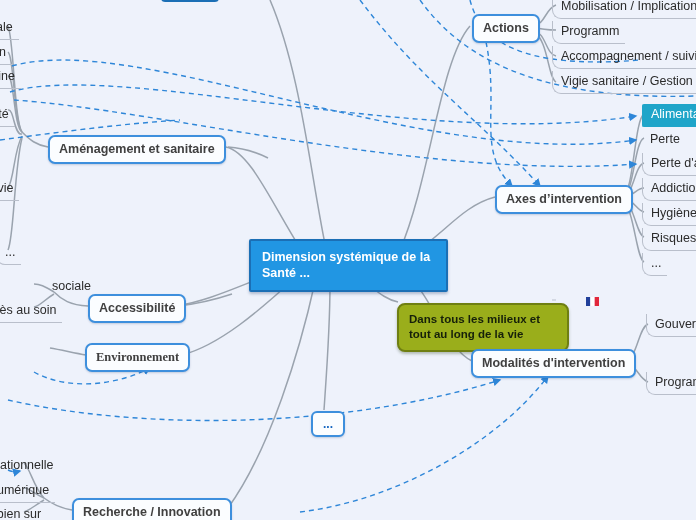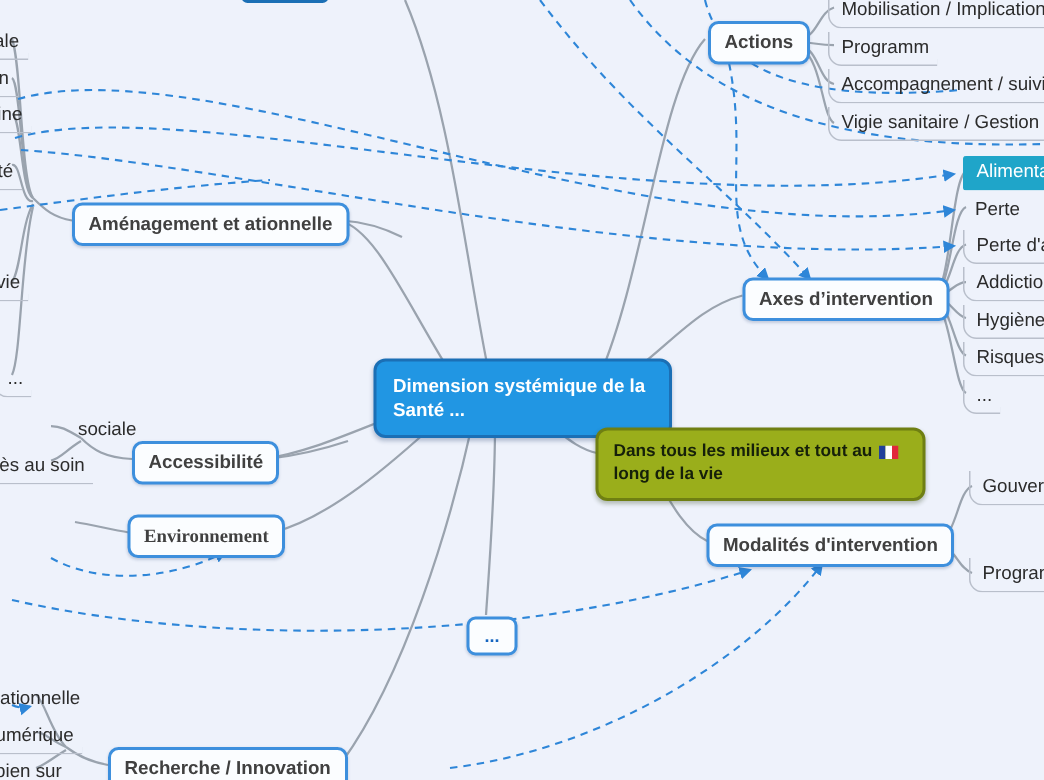--- a/index.html
+++ b/index.html
@@ -31,21 +31,21 @@
     font-size:12.5px;
     padding:5px 9px 6px 9px;
     line-height:14px;
     box-shadow:0 1px 2px rgba(40,70,120,.22);
   }
 
   
   .n-root{
     background:#2196e3;
     border:2px solid #1b6fb5;
-    border-radius:8px;
+    border-radius:2px;
     color:#ffffff;
     font-weight:bold;
     font-size:12.5px;
     line-height:16px;
     padding:8px 14px 9px 11px;
     white-space:normal;
     box-shadow:0 2px 3px rgba(30,60,110,.3);
   }
 
   
@@ -207,34 +207,34 @@
       <path d="M 470 0 C 480 40 520 70 640 60"></path>
       <path d="M 420 0 C 470 70 560 100 696 96"></path>
       <path d="M 0 140 C 60 132 120 124 180 120"></path>
     </g>
   </svg>
 
   <div class="node n-clipped-top" style="left:161px;top:-6px;width:58px;"></div>
 
   <div class="node n-root" style="left:249px;top:239px;width:199px;">Dimension systémique de la Santé ...</div>
 
-  <div class="node n-olive" style="left:397px;top:285px;width:220px;">Dans tous les milieux et tout au long de la vie</div>
+  <div class="node n-olive" style="left:397px;top:303px;width:172px;">Dans tous les milieux et tout au long de la vie</div>
   <svg class="flag" style="left:586px;top:297px;" viewBox="0 0 13 9" xmlns="http://www.w3.org/2000/svg">
     <rect x="0" y="0" width="4.33" height="9" fill="#21409a"></rect>
     <rect x="4.33" y="0" width="4.34" height="9" fill="#ffffff"></rect>
     <rect x="8.67" y="0" width="4.33" height="9" fill="#e1283c"></rect>
   </svg>
 
   <div class="node n-branch" style="left:472px;top:14px;">Actions</div>
 
   <div class="node n-branch" style="left:495px;top:185px;">Axes d’intervention</div>
 
   <div class="node n-branch" style="left:471px;top:349px;">Modalités d'intervention</div>
 
-  <div class="node n-branch" style="left:48px;top:135px;">Aménagement et ationnelle</div>
+  <div class="node n-branch" style="left:48px;top:135px;">Aménagement et sanitaire</div>
 
   <div class="node n-branch" style="left:88px;top:294px;">Accessibilité</div>
 
   <div class="node n-branch" style="left:85px;top:343px;font-family:Liberation Serif, serif;">Environnement</div>
 
   <div class="node n-branch" style="left:72px;top:498px;">Recherche / Innovation</div>
 
   <div class="node n-dots" style="left:311px;top:411px;">...</div>
 
   <div class="node n-leaf" style="left:552px;top:-4px;">Mobilisation / Implication</div>

